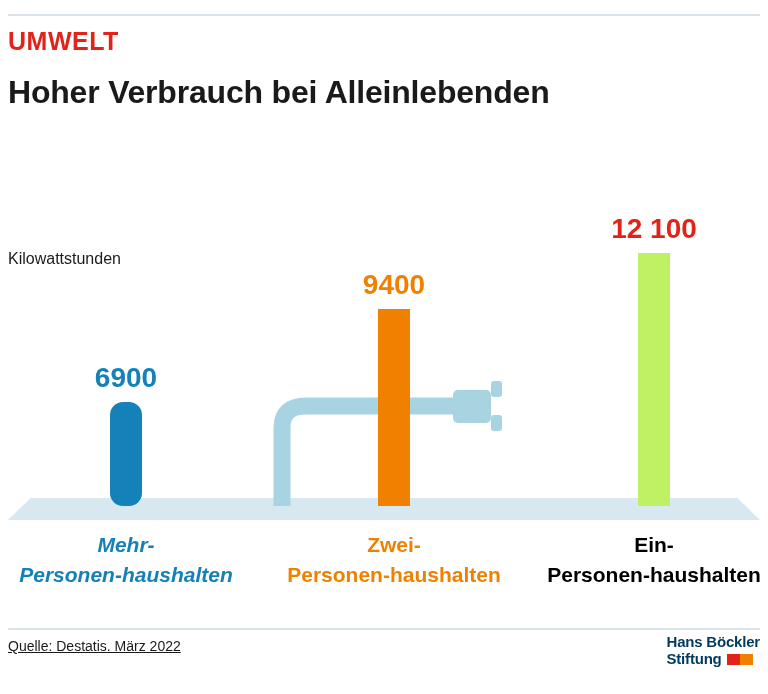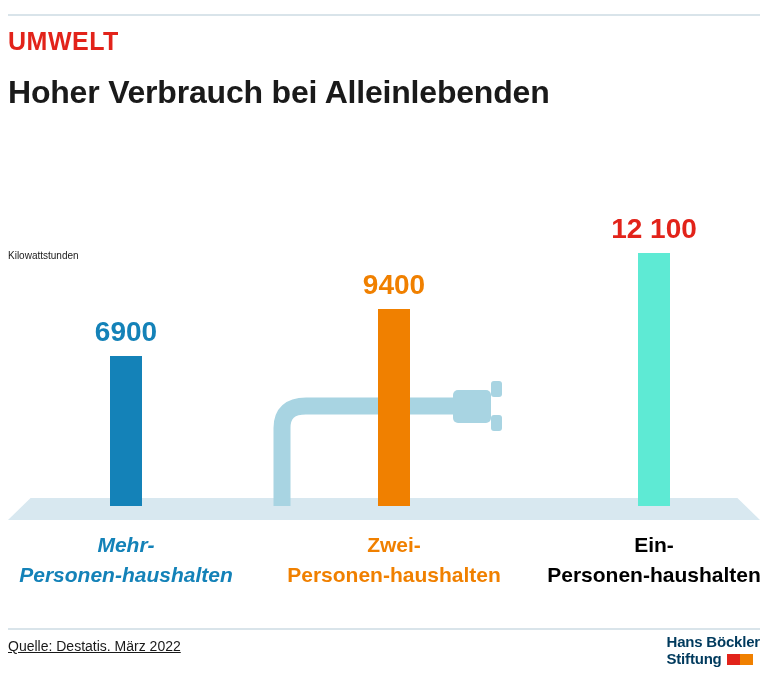--- a/index.html
+++ b/index.html
@@ -54,21 +54,21 @@
     top: 138px;
     width: 700px;
     font-size: 22px;
     color: #1a1a1a;
     line-height: 1.45;
   }
   .axis-unit {
     position: absolute;
     left: 8px;
     top: 250px;
-    font-size: 10px;
+    font-size: 16px;
     color: #1a1a1a;
   }
 
   
   .plot {
     position: absolute;
     left: 0;
     top: 270px;
     width: 768px;
     height: 250px;
@@ -193,27 +193,27 @@
   <div class="plot">
     <div class="baseline-band"></div>
 
     <svg class="plug" viewBox="0 0 270 140" xmlns="http://www.w3.org/2000/svg">
       <path d="M22 140 L22 62 Q22 40 46 40 L196 40" fill="none" stroke="#a8d4e2" stroke-width="17" stroke-linecap="butt"></path>
       <rect x="193" y="24" width="38" height="33" rx="5" fill="#a8d4e2"></rect>
       <rect x="231" y="15" width="11" height="16" rx="3" fill="#a8d4e2"></rect>
       <rect x="231" y="49" width="11" height="16" rx="3" fill="#a8d4e2"></rect>
     </svg>
 
-    <div class="bar" id="bar-0" style="height: 150px; background: rgb(20, 130, 184);">
+    <div class="bar" id="bar-0" style="height: 104px; background: rgb(20, 130, 184); border-radius: 13px;">
       <span class="bar-label" style="color: rgb(20, 130, 184);">6900</span>
     </div>
     <div class="bar" id="bar-1" style="height: 196.545px; background: rgb(240, 128, 0);">
       <span class="bar-label" style="color: rgb(240, 128, 0);">9400</span>
     </div>
-    <div class="bar" id="bar-2" style="height: 253px; background: #5eead4;">
+    <div class="bar" id="bar-2" style="height: 253px; background: #bef264;">
       <span class="bar-label" style="color: rgb(226, 35, 26);">12 100</span>
     </div>
   </div>
 
   <div class="cats">
     <div class="cat" id="cat-0" style="color: rgb(20, 130, 184);">Mehr-<br>Personen-haushalten</div>
     <div class="cat" id="cat-1" style="color: rgb(240, 128, 0);">Zwei-<br>Personen-haushalten</div>
     <div class="cat" id="cat-2" style="color: #000000;">Ein-<br>Personen-haushalten</div>
   </div>
 

